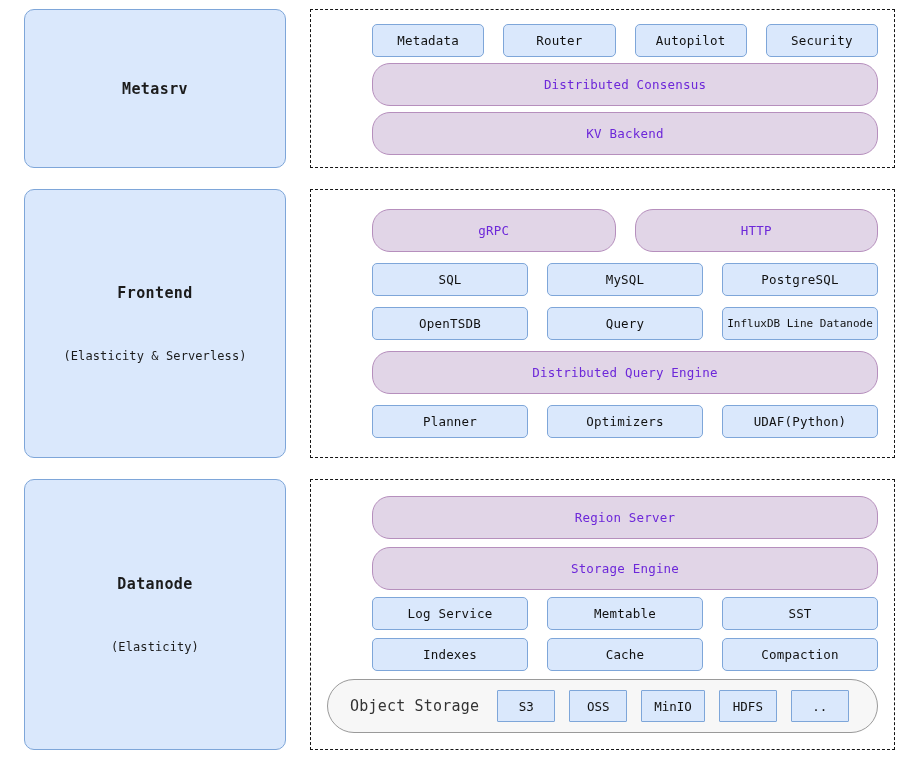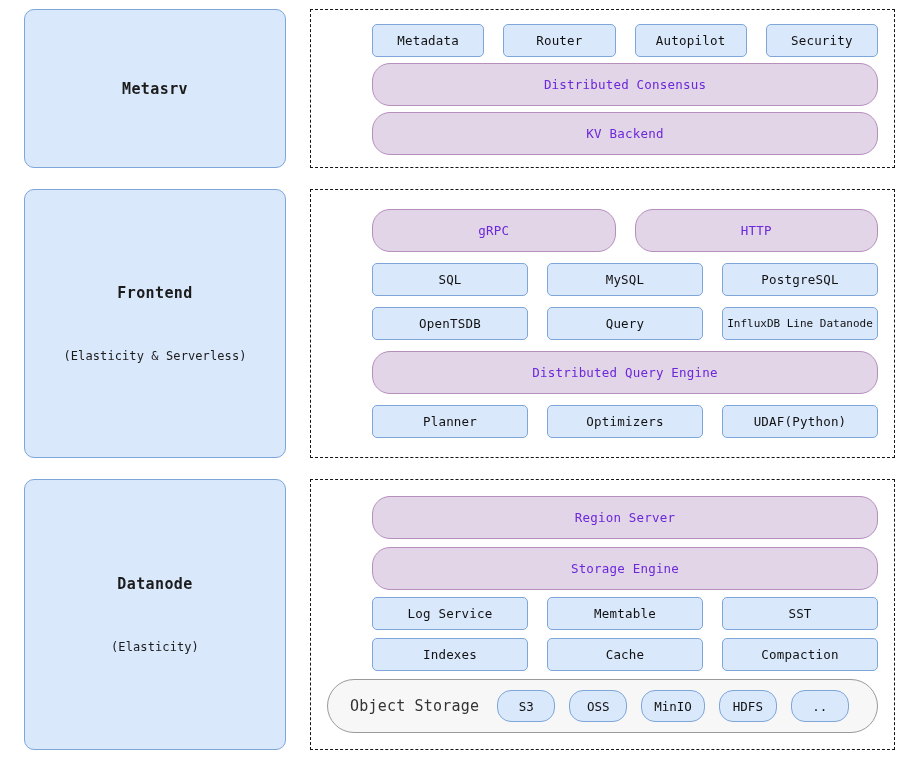--- a/index.html
+++ b/index.html
@@ -138,21 +138,21 @@
   }
   .storage-chip {
     min-width: 58px;
     height: 32px;
     padding: 0 12px;
     display: flex;
     align-items: center;
     justify-content: center;
     background: #dae8fc;
     border: 1.3px solid #7ea6d9;
-    border-radius: 14px;
+    border-radius: 1px;
     font-size: 12.5px;
     color: #111111;
     white-space: nowrap;
   }
 </style>
 </head>
 <body>
 
 <div class="diagram">
     <div class="band band-metasrv">

